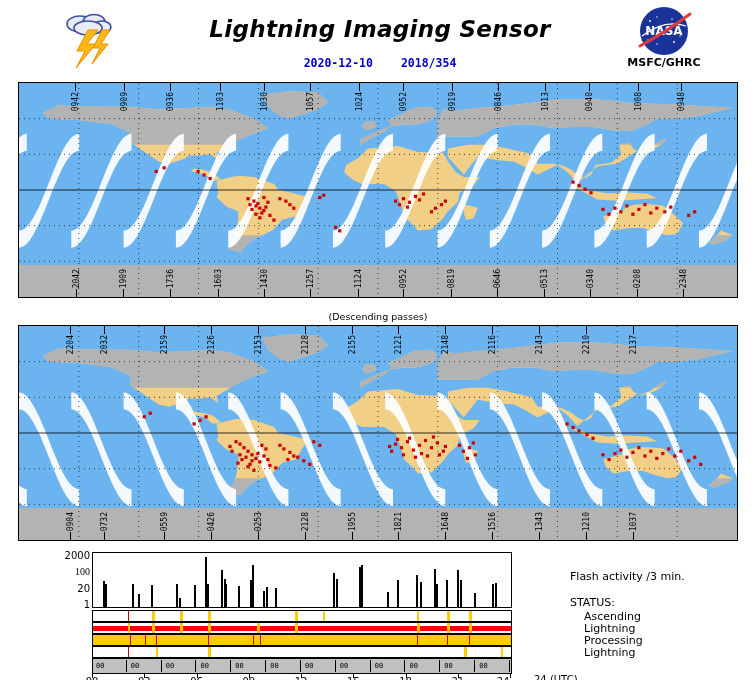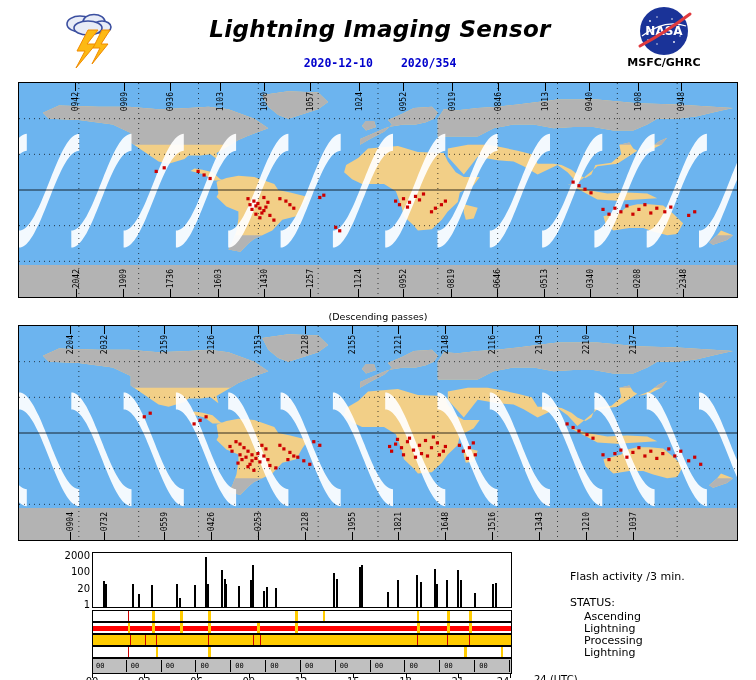--- a/index.html
+++ b/index.html
@@ -91,21 +91,21 @@
     <ellipse cx="36" cy="16" rx="11" ry="7.5" fill="#e8ecf7" stroke="#3b4fa0" stroke-width="1.6"></ellipse>
     <ellipse cx="44" cy="21" rx="9" ry="6" fill="#e8ecf7" stroke="#3b4fa0" stroke-width="1.6"></ellipse>
     <ellipse cx="30" cy="22" rx="14" ry="7" fill="#e8ecf7" stroke="#3b4fa0" stroke-width="1.6"></ellipse>
     <polygon points="30,24 19,45 27,45 18,62 38,38 29,38 40,24" fill="#fdb913" stroke="#f08a00" stroke-width="1"></polygon>
     <polygon points="44,24 35,42 42,42 34,58 50,38 43,38 52,24" fill="#fdb913" stroke="#f08a00" stroke-width="1"></polygon>
   </svg>
 
   <div id="title">Lightning Imaging Sensor</div>
 
   <div id="datebar">
-    <span class="d">2020-12-10</span><span class="d second">2020/354</span>
+    <span class="d">2020-12-10</span><span class="d second">2018/354</span>
   </div>
 
 
   <svg id="nasa" viewBox="0 0 80 50">
     <circle cx="40" cy="25" r="24" fill="#1a3398"></circle>
     <path d="M18 30 Q40 13 62 20" stroke="#ffffff" stroke-width="1.2" fill="none"></path>
     <g fill="#ffffff">
       <circle cx="26" cy="15" r=".9"></circle>
         <circle cx="33" cy="11" r=".7"></circle>
       <circle cx="48" cy="13" r=".8"></circle>
@@ -655,21 +655,21 @@
 
   <div class="legend" id="leg-flash">Flash activity /3 min.</div>
   <div class="legend" id="leg-status">STATUS:</div>
   <div class="legend" id="leg-proc">Ascending</div>
   <div class="legend" id="leg-ext">Lightning</div>
   <div class="legend" id="leg-inst">Processing</div>
   <div class="legend" id="leg-plat">Lightning</div>
 
   <div id="utc-label">24 (UTC)</div>
 <div class="ytick" style="top:2px;right:666px;">2000</div>
-    <div class="ytick" style="top:18px;right:666px;">100</div>
+    <div class="ytick" style="top:18px;right:666px;font-family:Liberation Serif, serif;">100</div>
     <div class="ytick" style="top:35px;right:666px;">20</div>
     <div class="ytick" style="top:51px;right:666px;">1</div>
     <div class="xaxis-mark" style="left:92.0px;top:126px;"></div>
     <div class="xtick" style="left:77.0px;top:128px;">00</div>
     <div class="xaxis-mark" style="left:144.3px;top:126px;"></div>
     <div class="xtick" style="left:129.3px;top:128px;">03</div>
     <div class="xaxis-mark" style="left:196.5px;top:126px;"></div>
     <div class="xtick" style="left:181.5px;top:128px;">06</div>
     <div class="xaxis-mark" style="left:248.8px;top:126px;"></div>
     <div class="xtick" style="left:233.8px;top:128px;">09</div>

